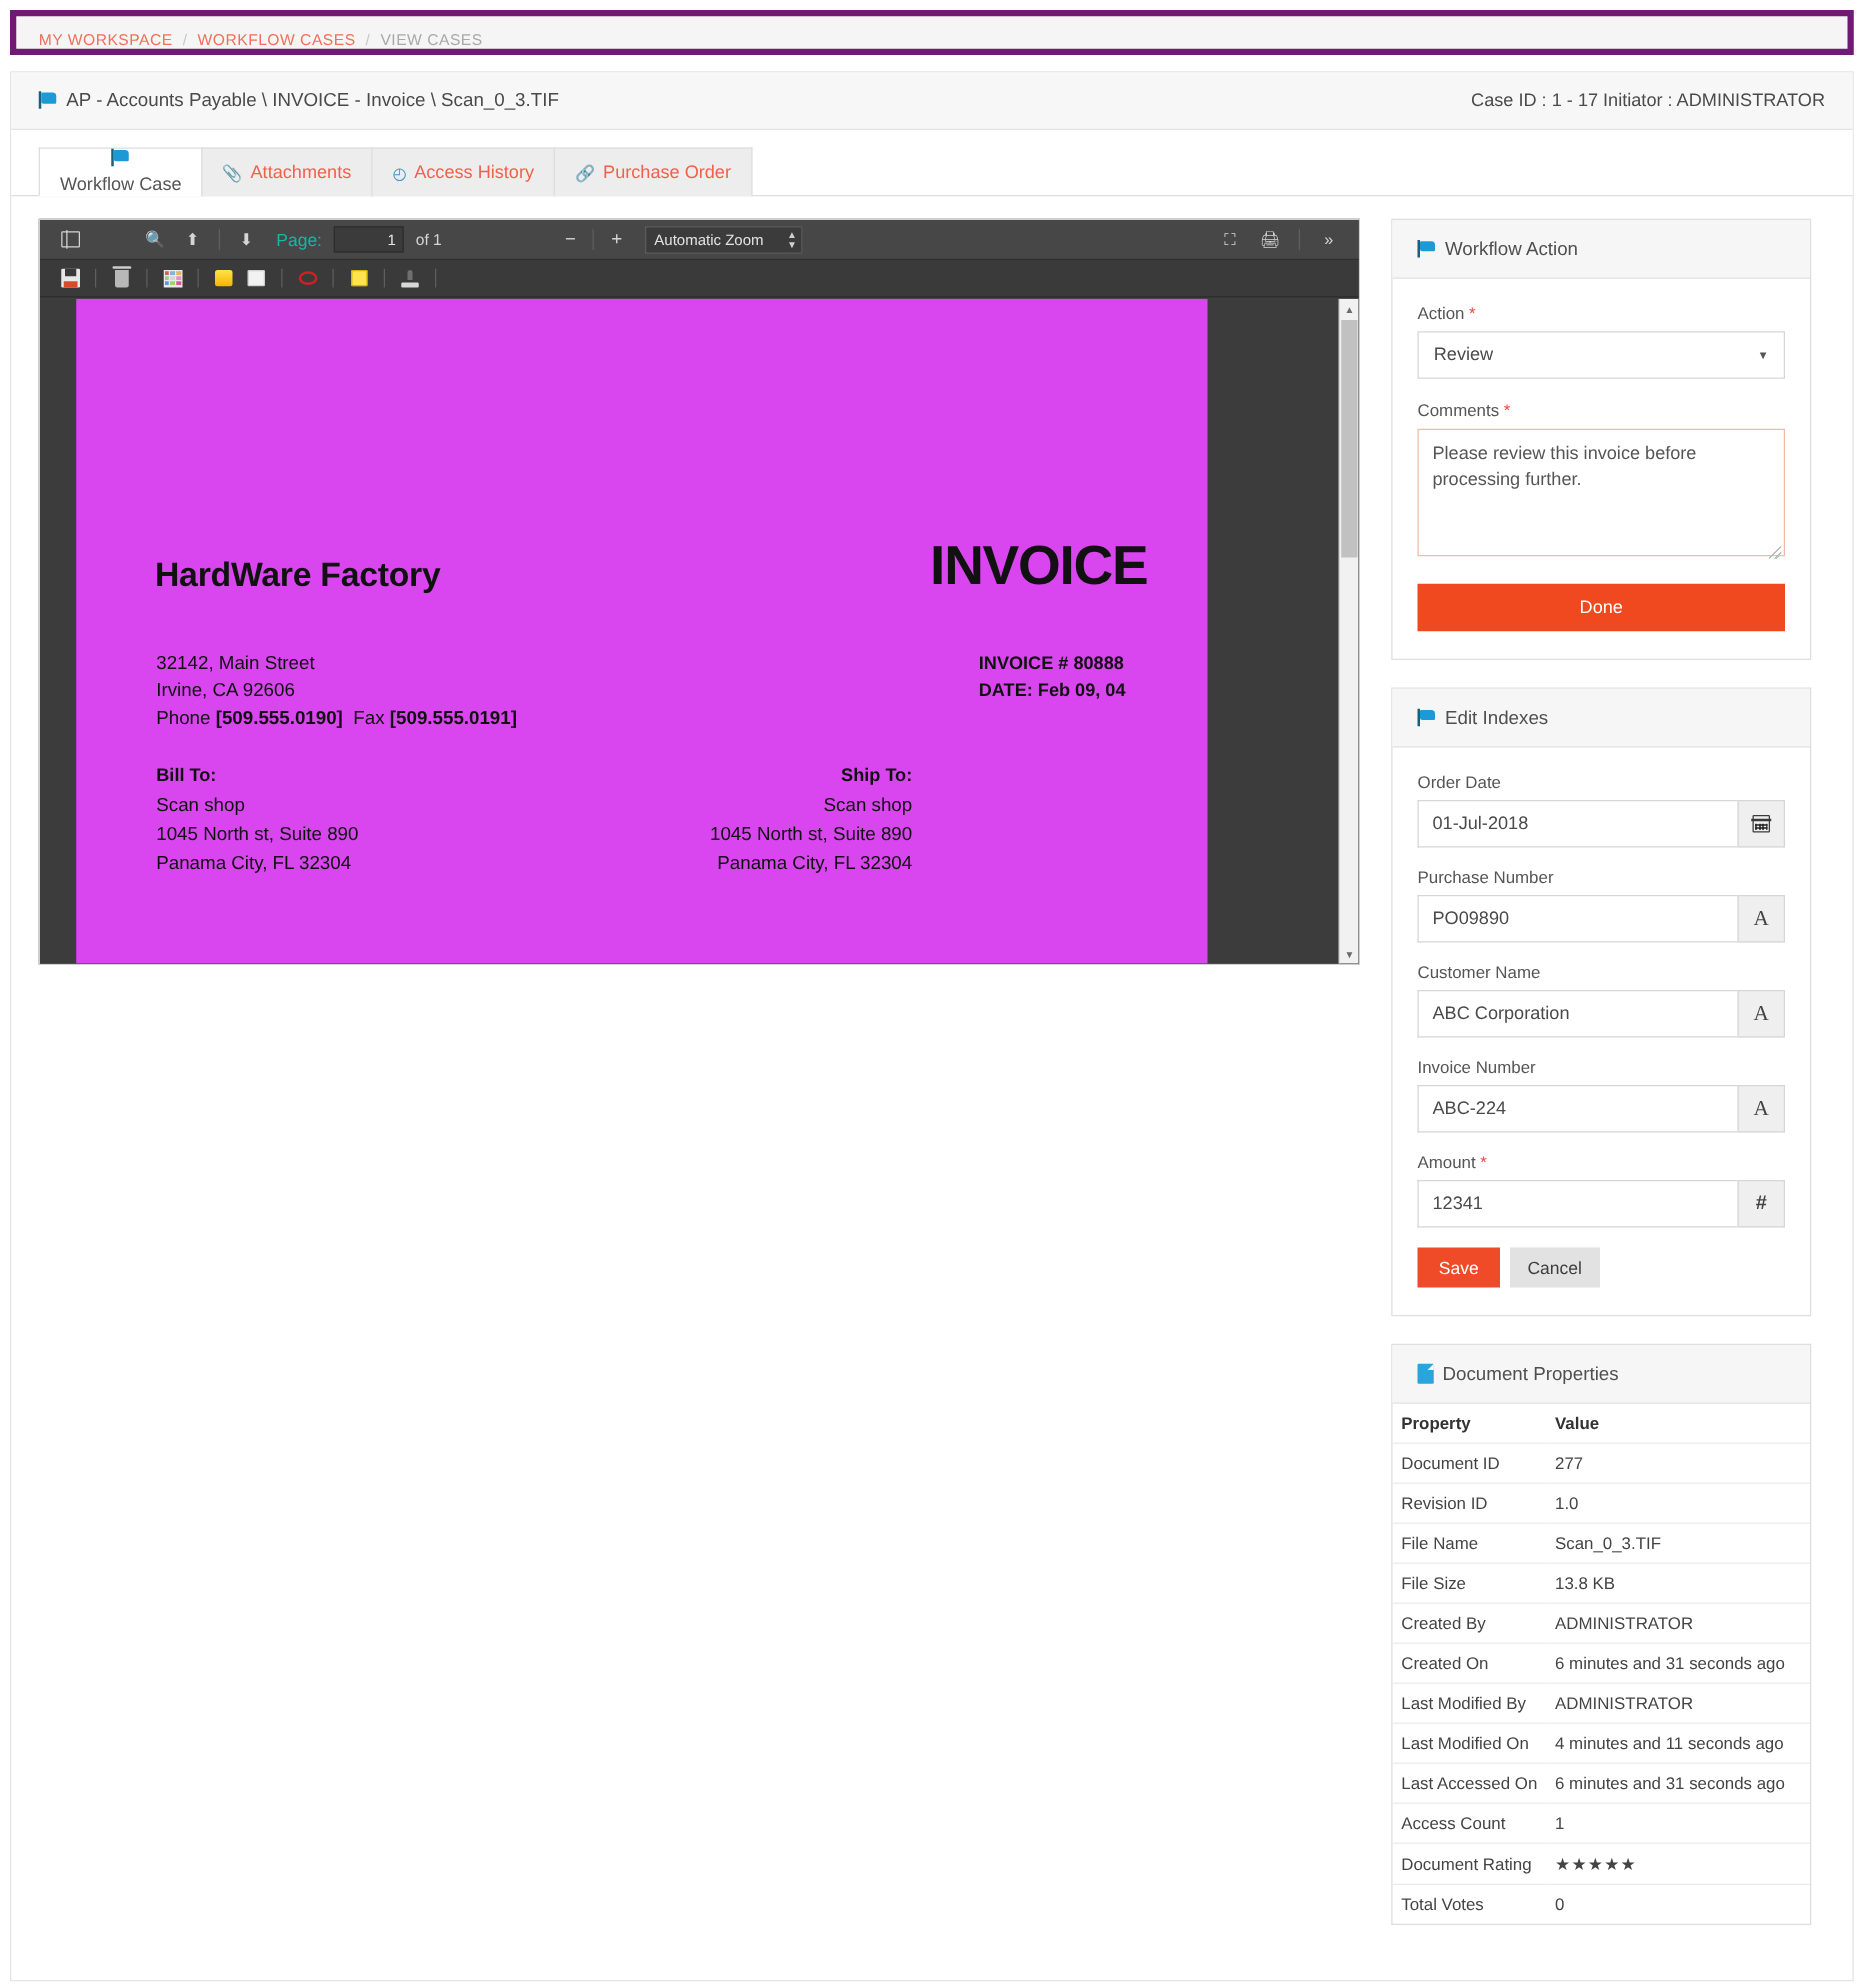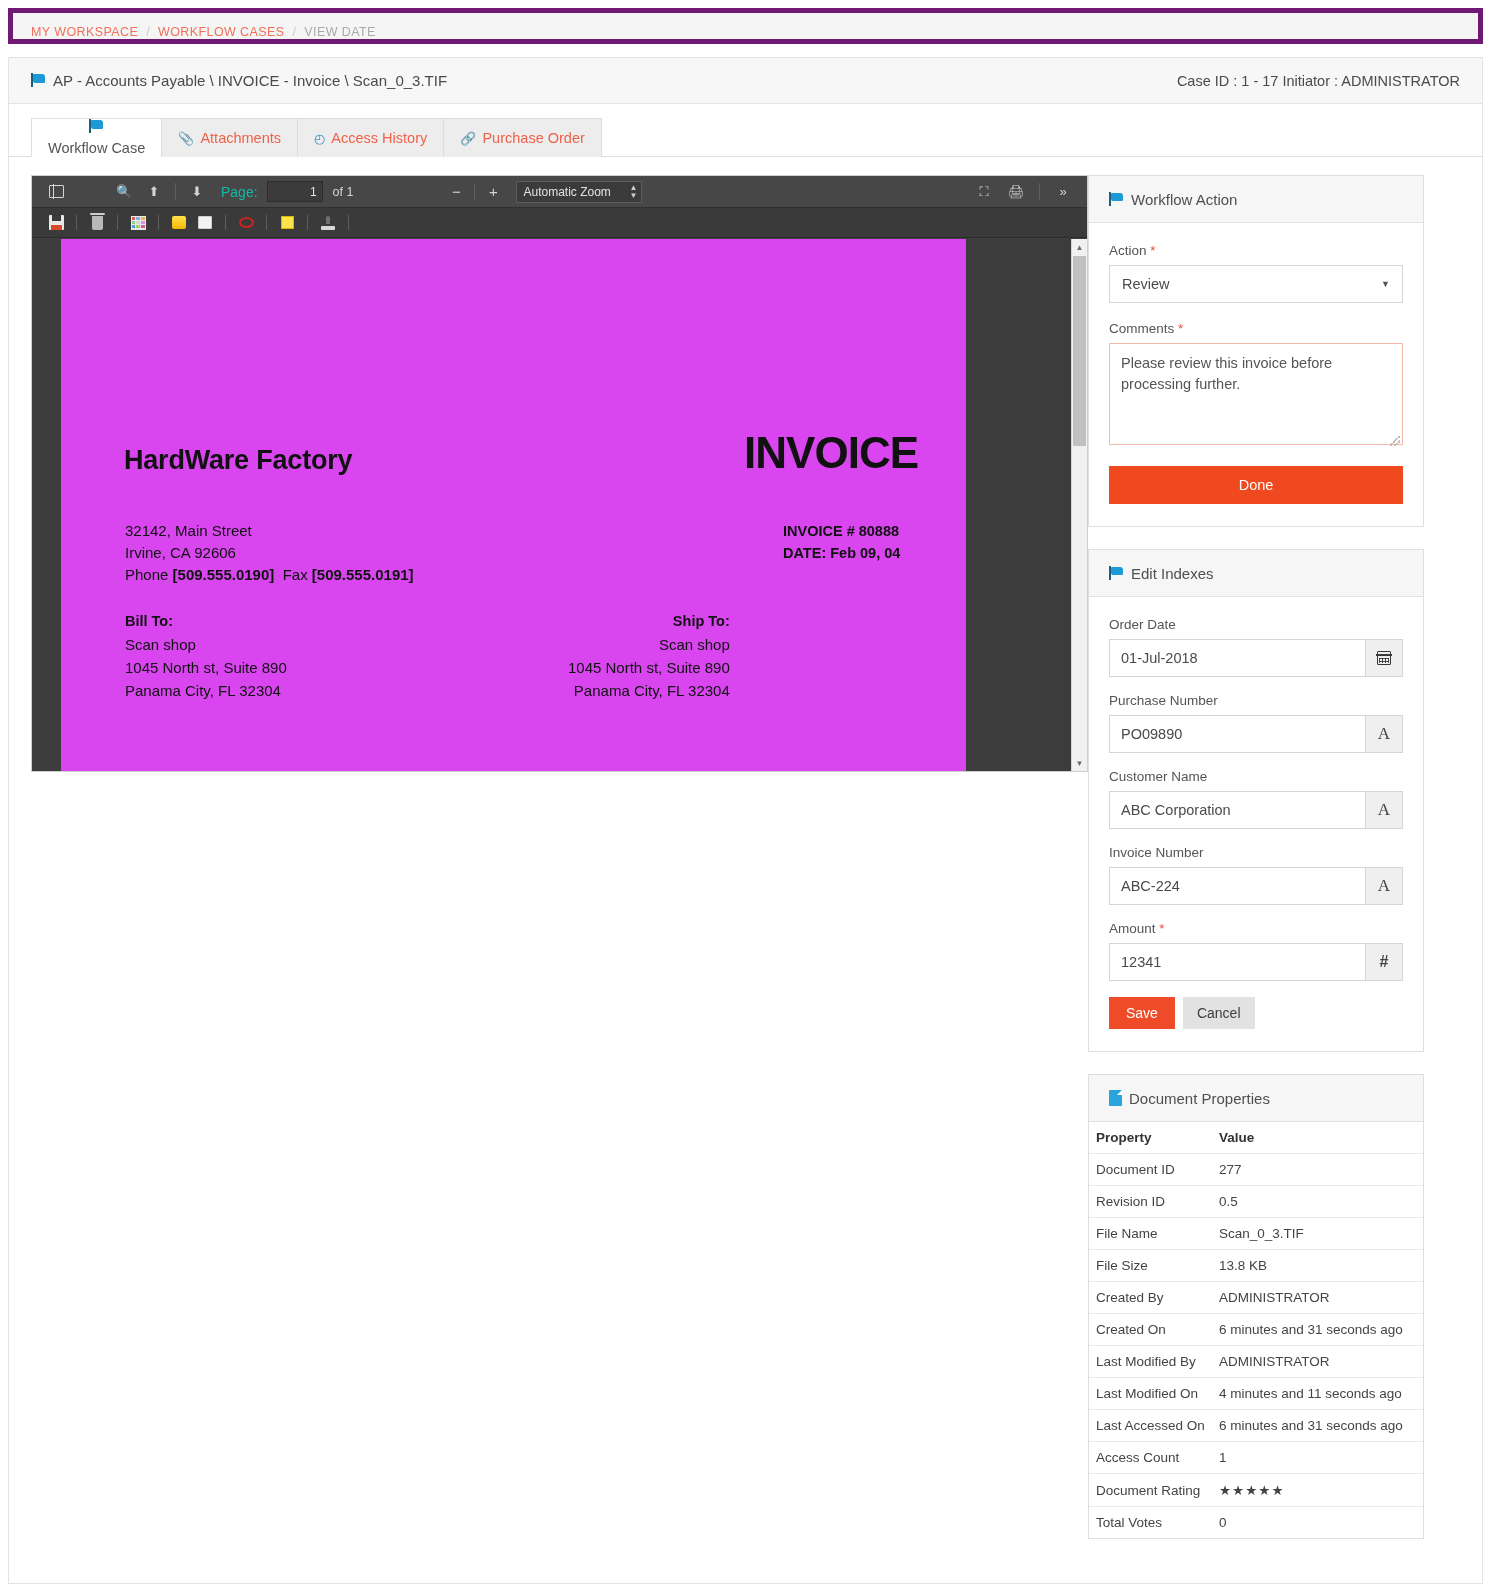--- a/index.html
+++ b/index.html
@@ -237,20 +237,21 @@
   .inv-word { position:absolute; right:48px; top:189px; font-size:44px; font-weight:bold; letter-spacing:-1px; }
   .inv-meta { position:absolute; left:722px; top:281px; font-size:14.5px; font-weight:bold; line-height:22px; }
   .inv-bill { position:absolute; left:64px; top:370px; font-size:15px; line-height:23px; }
   .inv-ship { position:absolute; left:507px; top:370px; font-size:15px; line-height:23px;text-align:right; }
   .inv-bill b, .inv-ship b { font-weight: bold; font-size: 14.5px; }
 
   
   .side {
     width: 336px;
     flex: 0 0 336px;
+    margin-left: 25px;
   }
   .card {
     border: 1px solid #dedede;
     background: #fff;
     margin-bottom: 22px;
   }
   .card-head {
     height: 47px;
     background: #f6f6f6;
     border-bottom: 1px solid #e2e2e2;
@@ -384,21 +385,21 @@
 </head>
 <body>
 
 <div class="page-wrap">
 
   <div class="breadcrumb-bar">
     <a class="crumb" href="#">MY WORKSPACE</a>
     <span class="crumb-sep">/</span>
     <a class="crumb" href="#">WORKFLOW CASES</a>
     <span class="crumb-sep">/</span>
-    <span class="crumb current">VIEW DATE</span>
+    <span class="crumb current">VIEW CASES</span>
   </div>
 
   <div class="panel">
 
     <div class="panel-header">
       <div class="panel-title">
         <span class="flag-icon"></span>
         <span>AP - Accounts Payable \ INVOICE - Invoice \ Scan_0_3.TIF</span>
       </div>
       <div class="right">Case ID : 1 - 17 Initiator : ADMINISTRATOR</div>
@@ -647,21 +648,21 @@
                 <tr>
               <th>Property</th>
               <th>Value</th>
             </tr>
             <tr>
                   <td>Document ID</td>
                   <td>277</td>
                 </tr>
             <tr>
                   <td>Revision ID</td>
-                  <td>0.5</td>
+                  <td>1.0</td>
                 </tr>
             <tr>
                   <td>File Name</td>
                   <td>Scan_0_3.TIF</td>
                 </tr>
             <tr>
                   <td>File Size</td>
                   <td>13.8 KB</td>
                 </tr>
             <tr>

